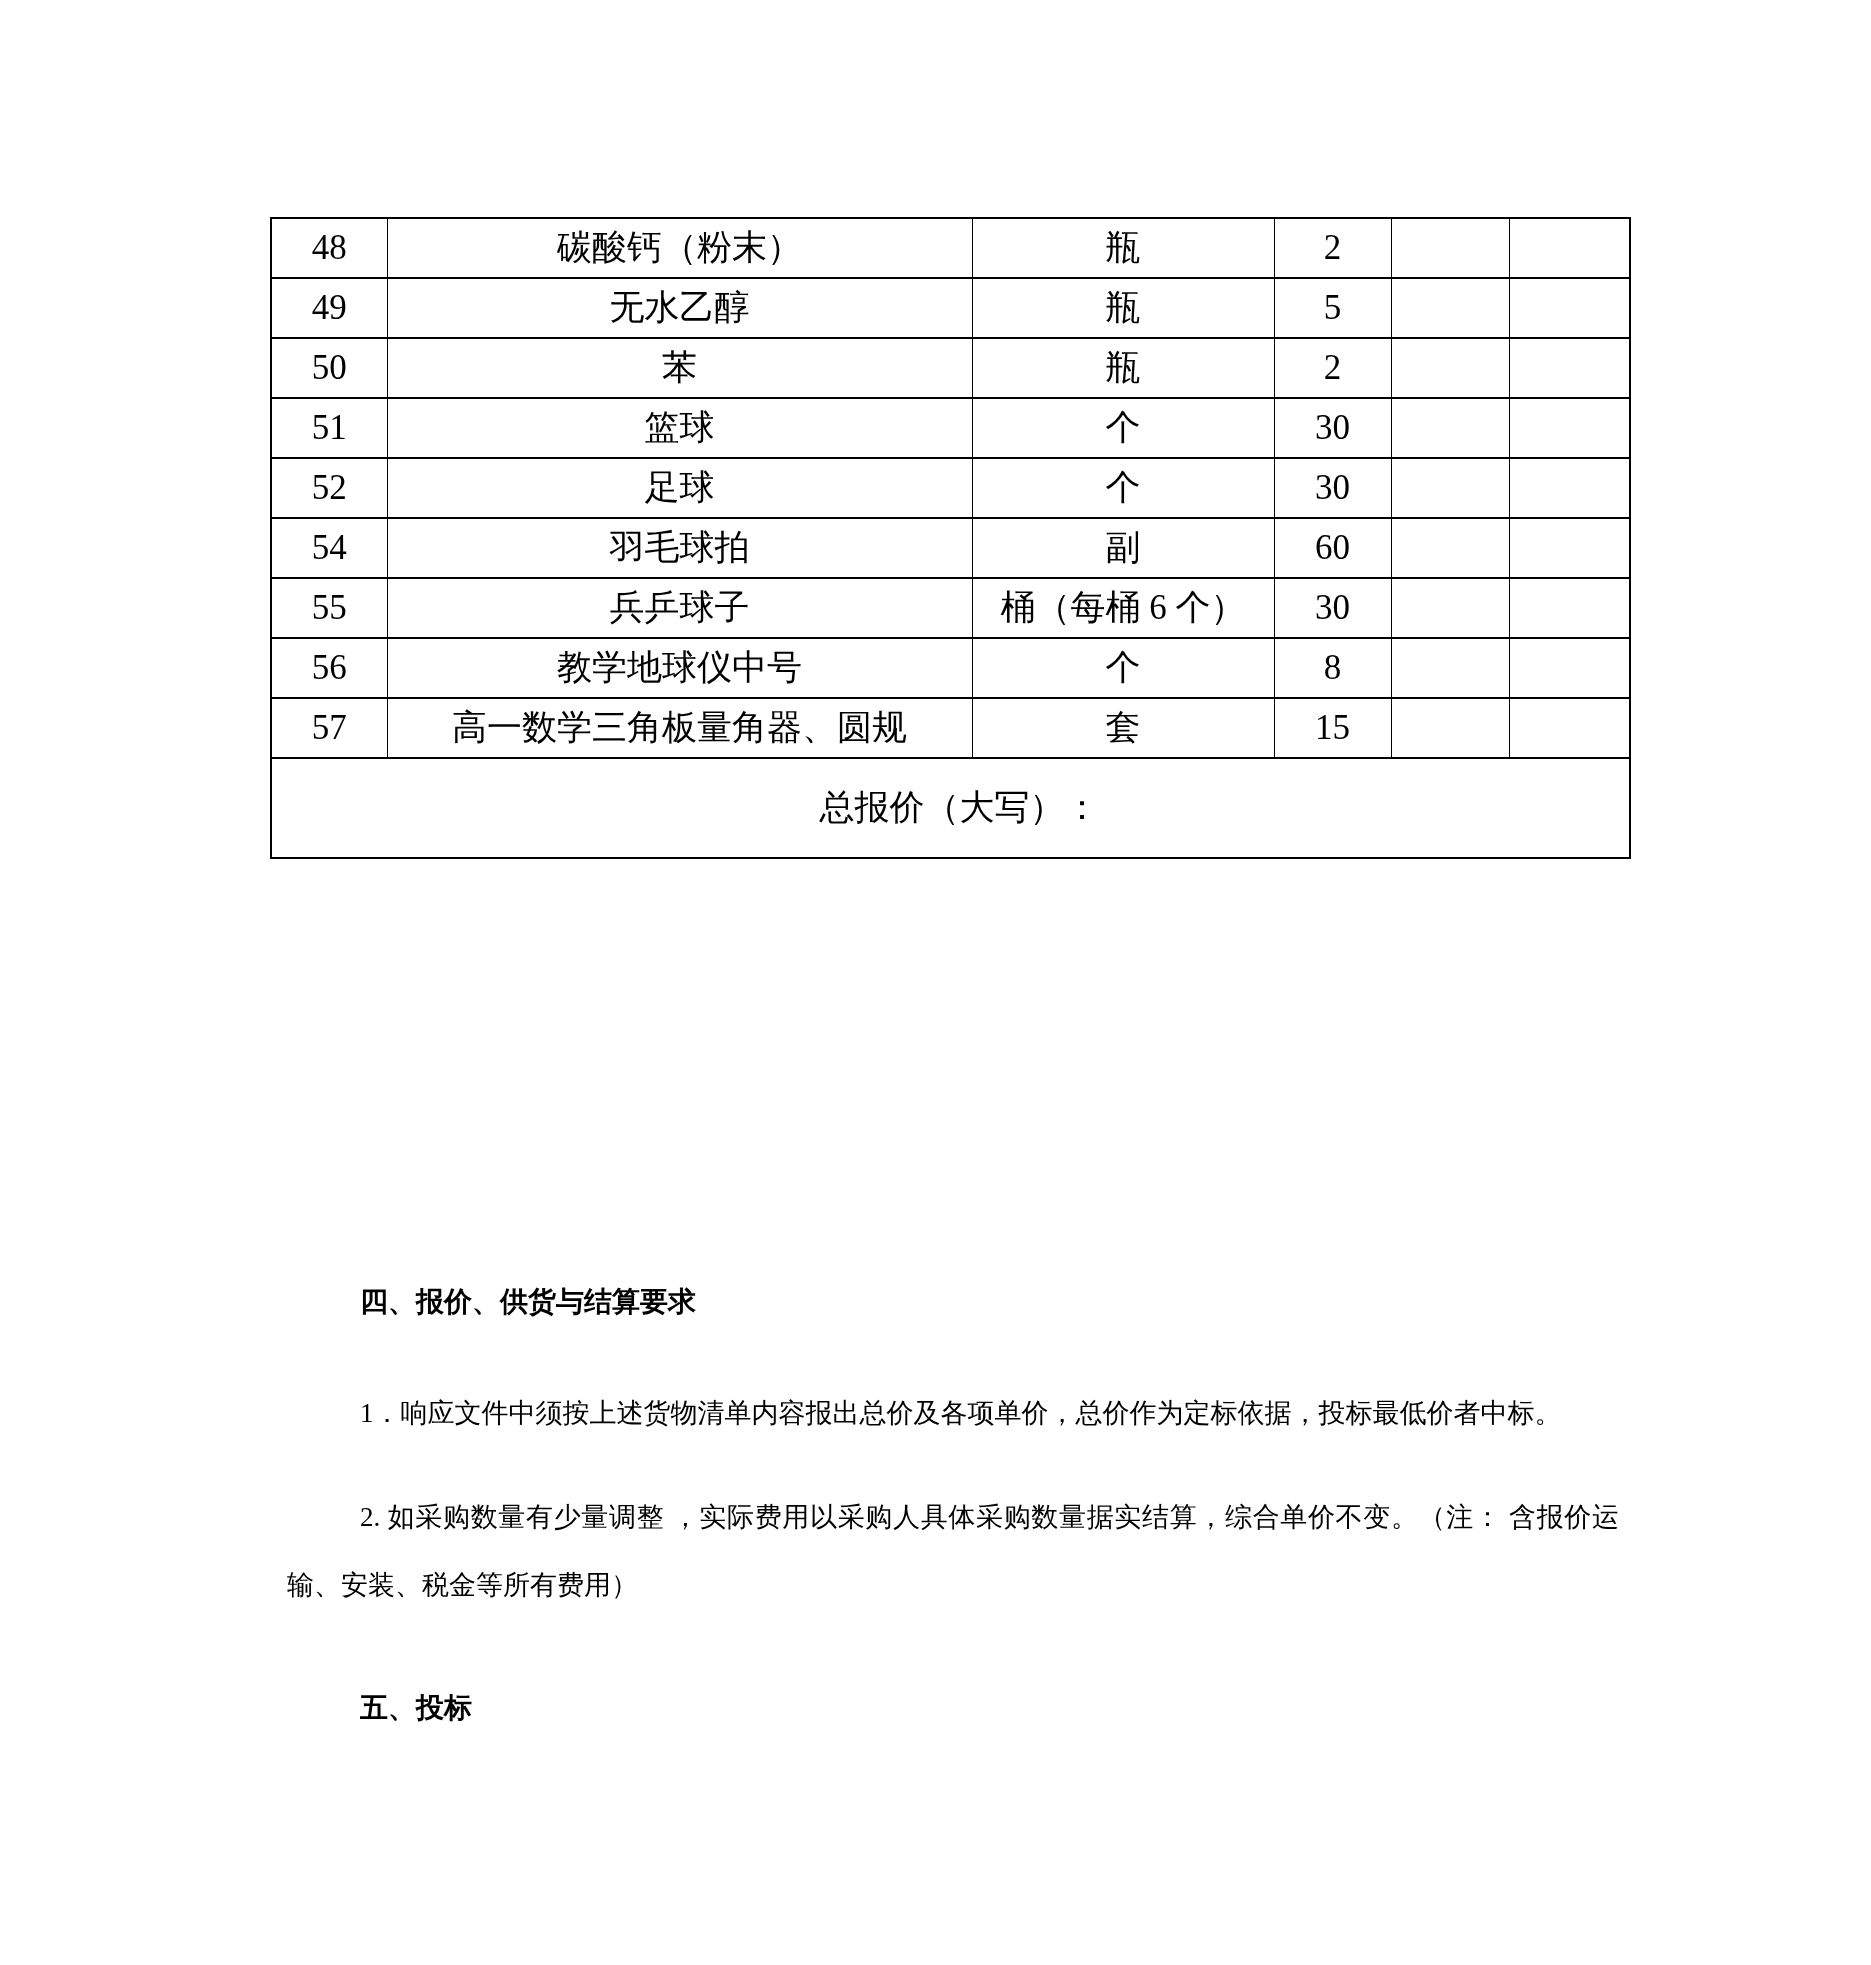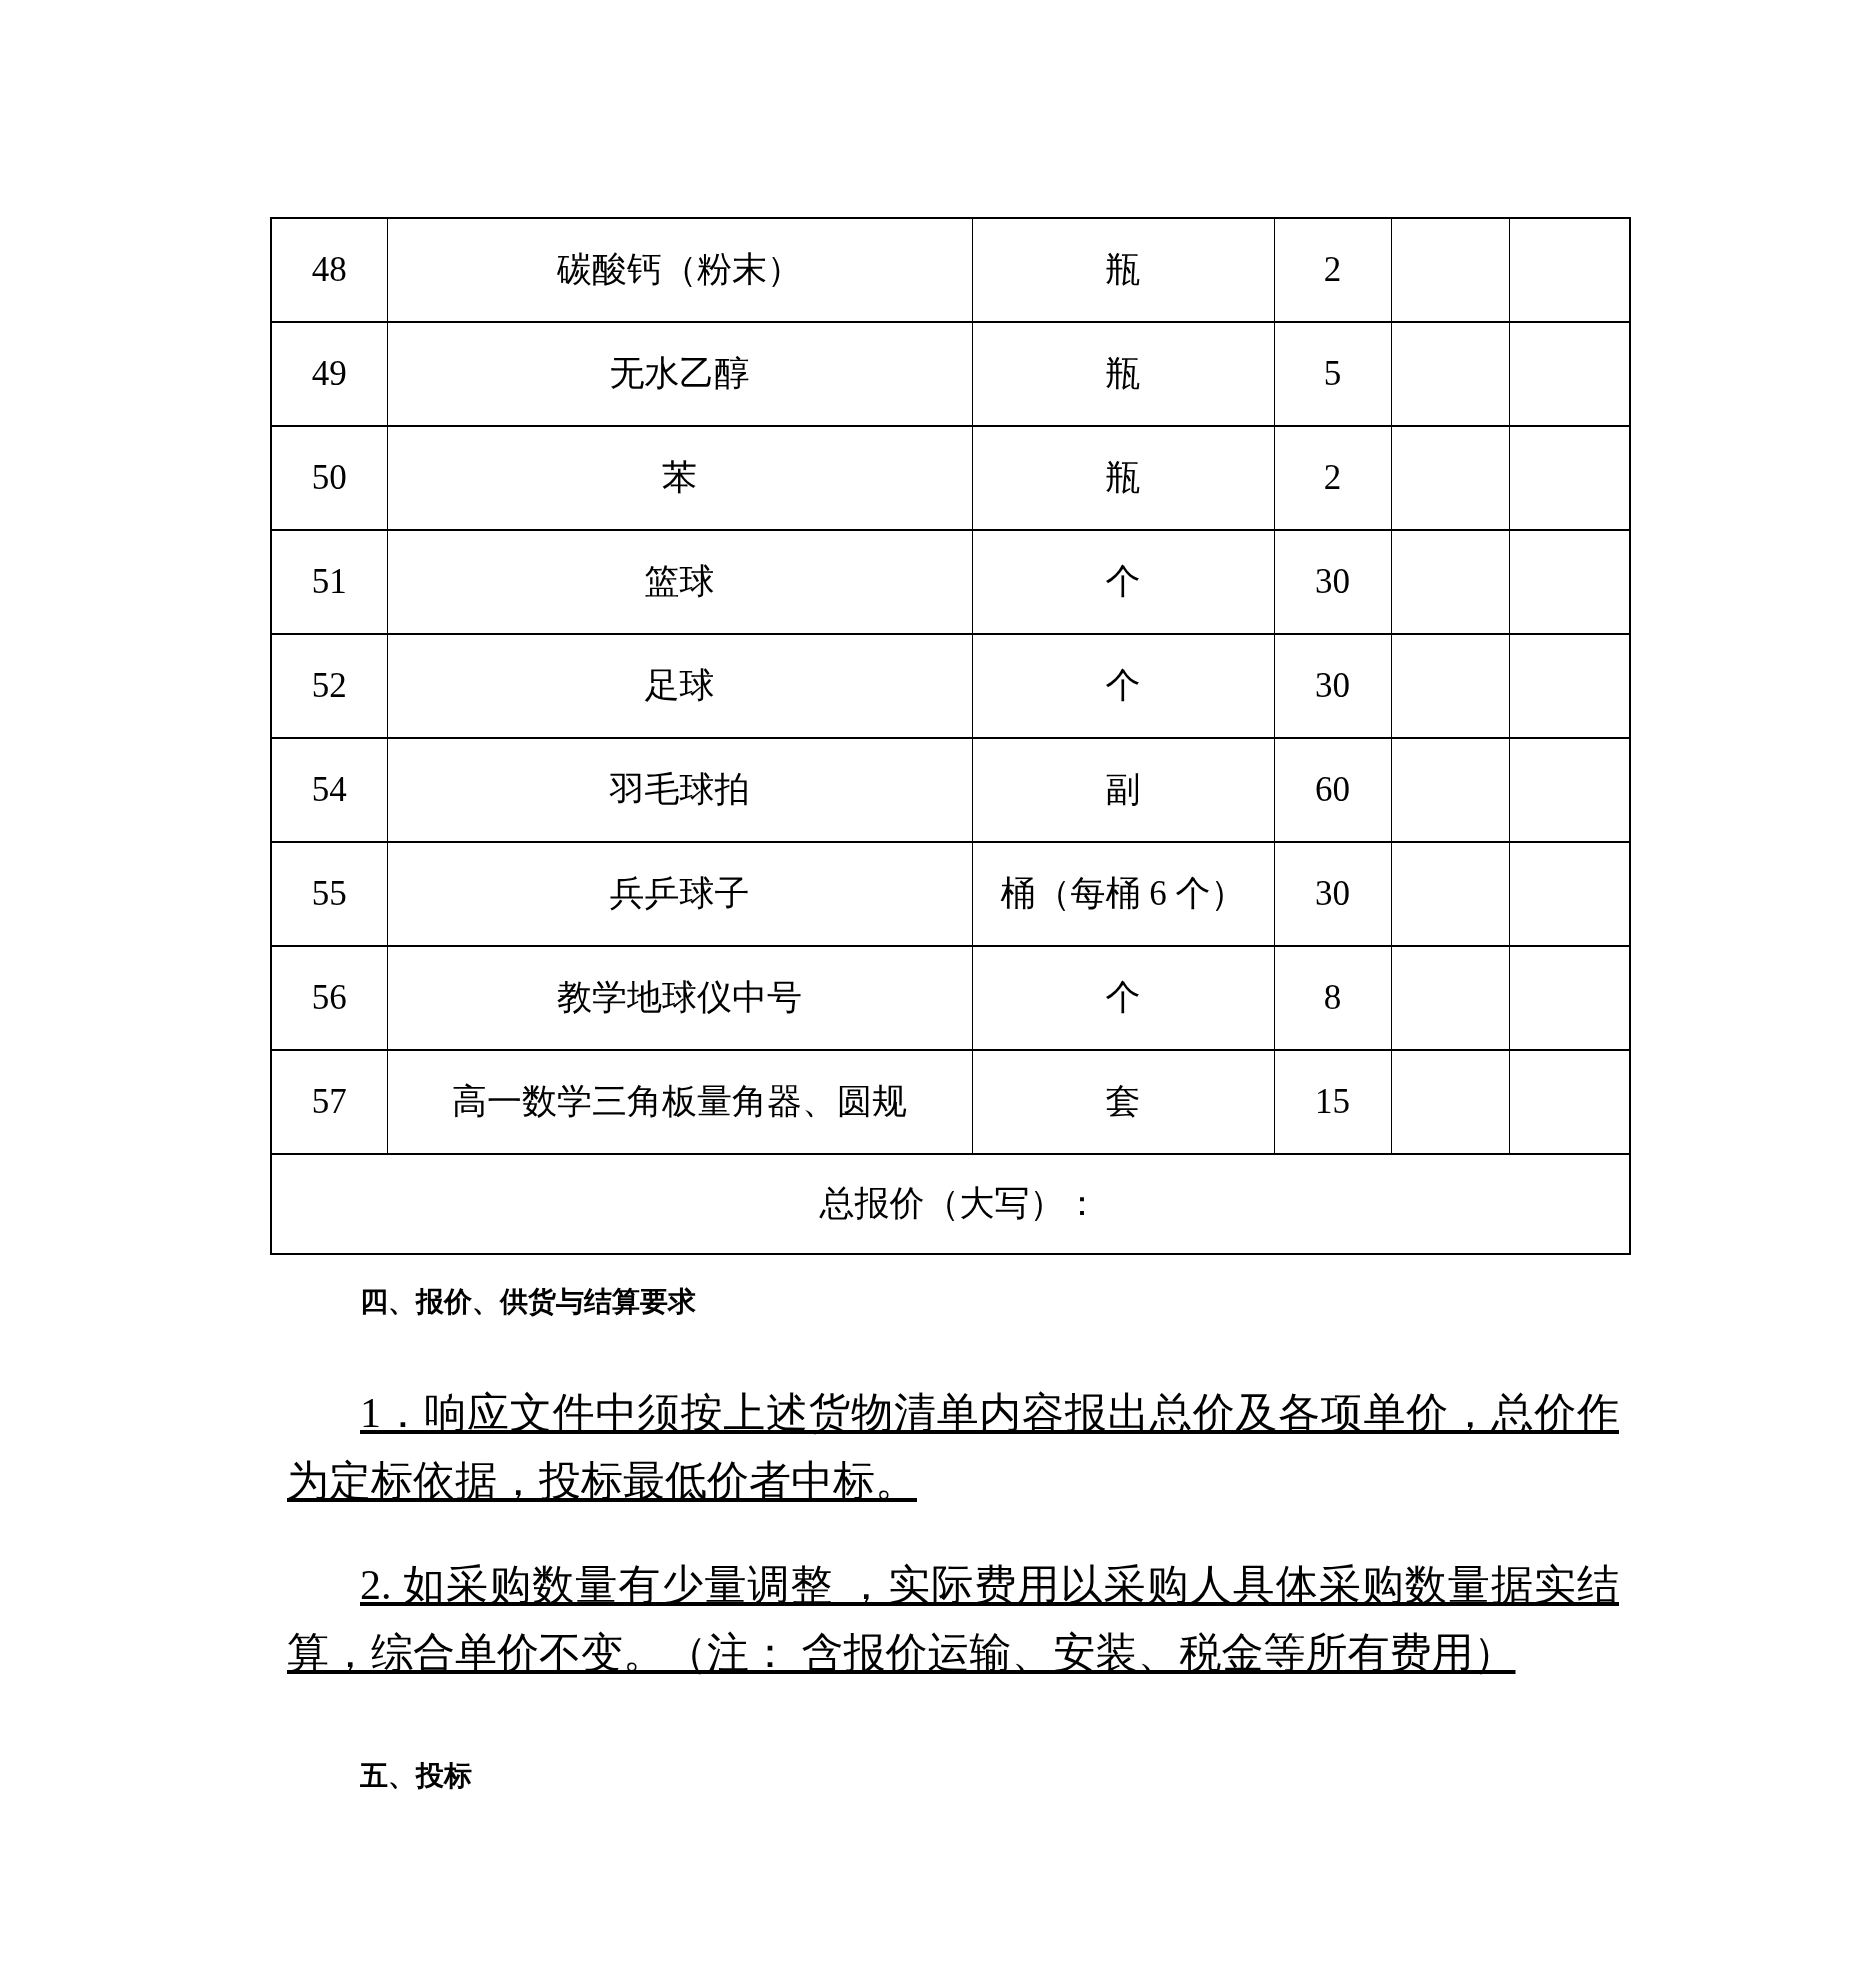--- a/index.html
+++ b/index.html
@@ -28,21 +28,21 @@
     border: 1.2px solid #000;
     border-top-width: 2.4px;
     border-bottom-width: 2.4px;
     text-align: center;
     vertical-align: middle;
     font-size: 35px;
     line-height: 1.15;
     overflow: hidden;
     white-space: nowrap;
   }
-  table.items tr.item-row { height: 104px; }
+  table.items tr.item-row { height: 60px; }
   table.items tr.total-row { height: 100px; }
   td.cell-name { white-space: normal; }
   
   td.thick-lr { border-left-width: 3.1px; border-right-width: 3.1px; }
   td.thick-r  { border-right-width: 3.1px; margin-left: 41px; }
   td.footer-cell {
     text-align: left;
     padding-left: 18px;
     font-size: 35px;
   }
@@ -57,26 +57,25 @@
   .sec-heading {
     font-size: 28px;
     font-weight: bold;
     line-height: 68px;
     text-indent: 73px;
     white-space: nowrap;
   }
   .sec-heading.first { margin-top: 118px; }
   .sec-heading.second { margin-top: 55px; }
   .body-text p {
-    font-size: 42px;
+    font-size: 27px;
     line-height: 68px;
     text-indent: 73px;
     text-align: justify;
     margin-top: 36px;
-    text-decoration: underline;
   }
   .body-text p.after-heading { margin-top: 43px; }
 </style>
 </head>
 <body>
 
 <div class="page">
 
   <table class="items">
     <colgroup>

